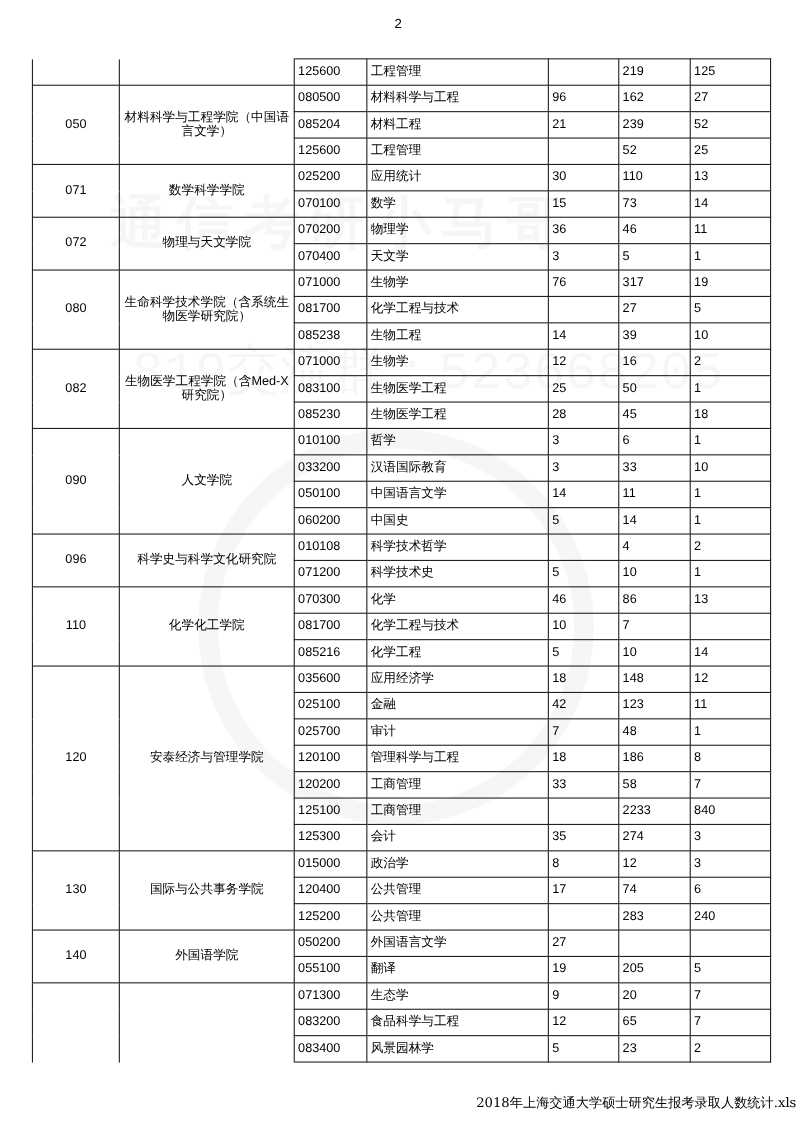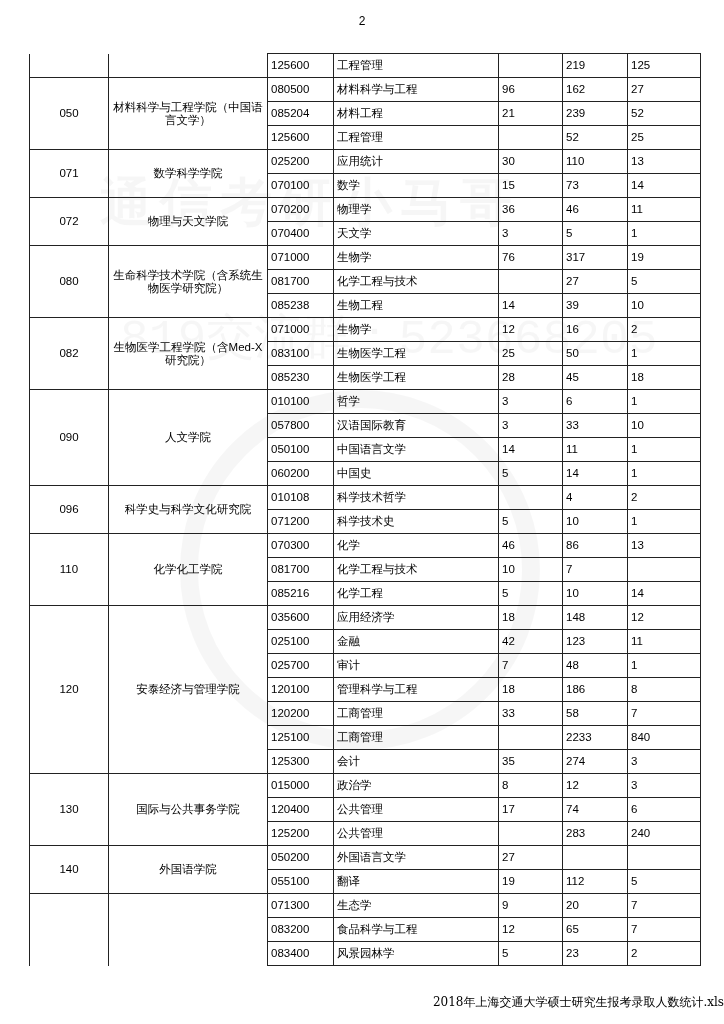--- a/index.html
+++ b/index.html
@@ -158,21 +158,21 @@
       <tr>
         <td class="college-code" rowspan="4">090</td>
         <td class="college-name" rowspan="4">人文学院</td>
         <td>010100</td>
         <td>哲学</td>
         <td>3</td>
         <td>6</td>
         <td>1</td>
       </tr>
       <tr>
-        <td>057800</td>
+        <td>033200</td>
         <td>汉语国际教育</td>
         <td>3</td>
         <td>33</td>
         <td>10</td>
       </tr>
       <tr>
         <td>050100</td>
         <td>中国语言文学</td>
         <td>14</td>
         <td>11</td>
@@ -304,21 +304,21 @@
         <td>050200</td>
         <td>外国语言文学</td>
         <td>27</td>
         <td></td>
         <td></td>
       </tr>
       <tr>
         <td>055100</td>
         <td>翻译</td>
         <td>19</td>
-        <td>112</td>
+        <td>205</td>
         <td>5</td>
       </tr>
       <tr class="bottom-open">
         <td class="college-code" rowspan="3"></td>
         <td class="college-name" rowspan="3"></td>
         <td>071300</td>
         <td>生态学</td>
         <td>9</td>
         <td>20</td>
         <td>7</td>

